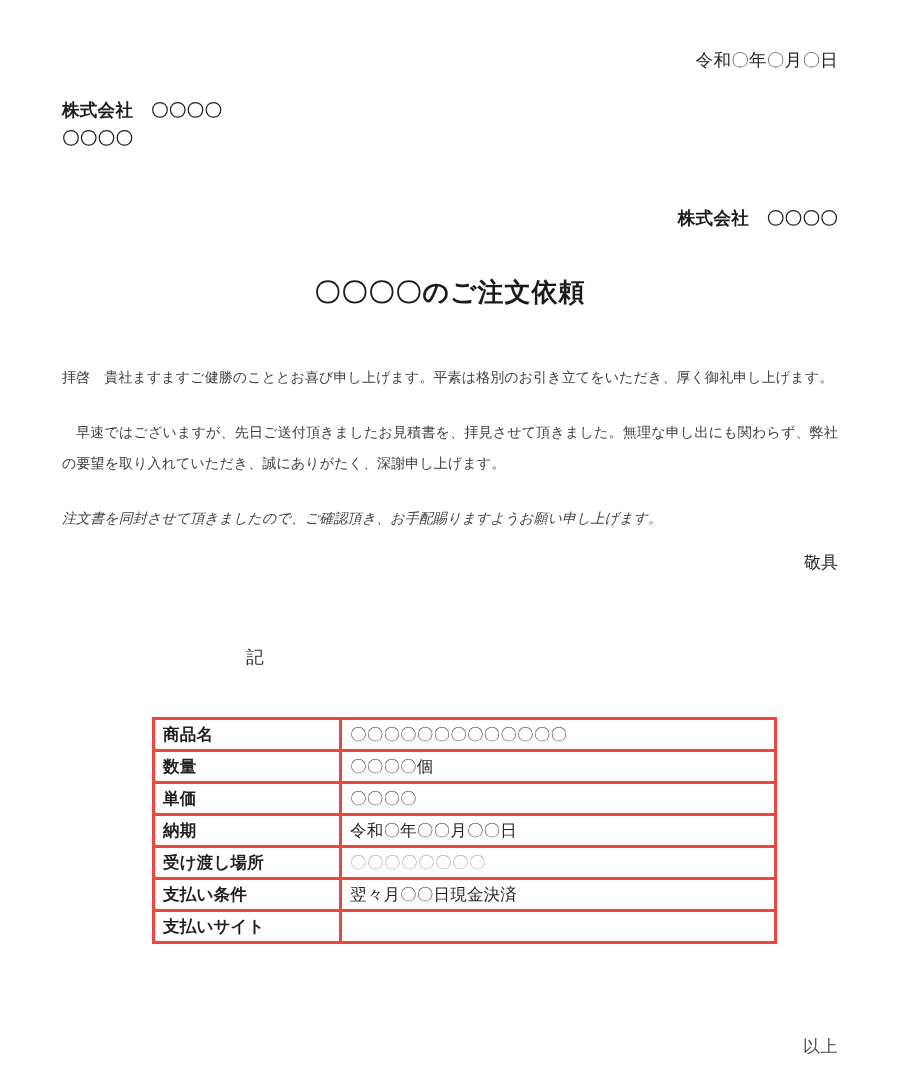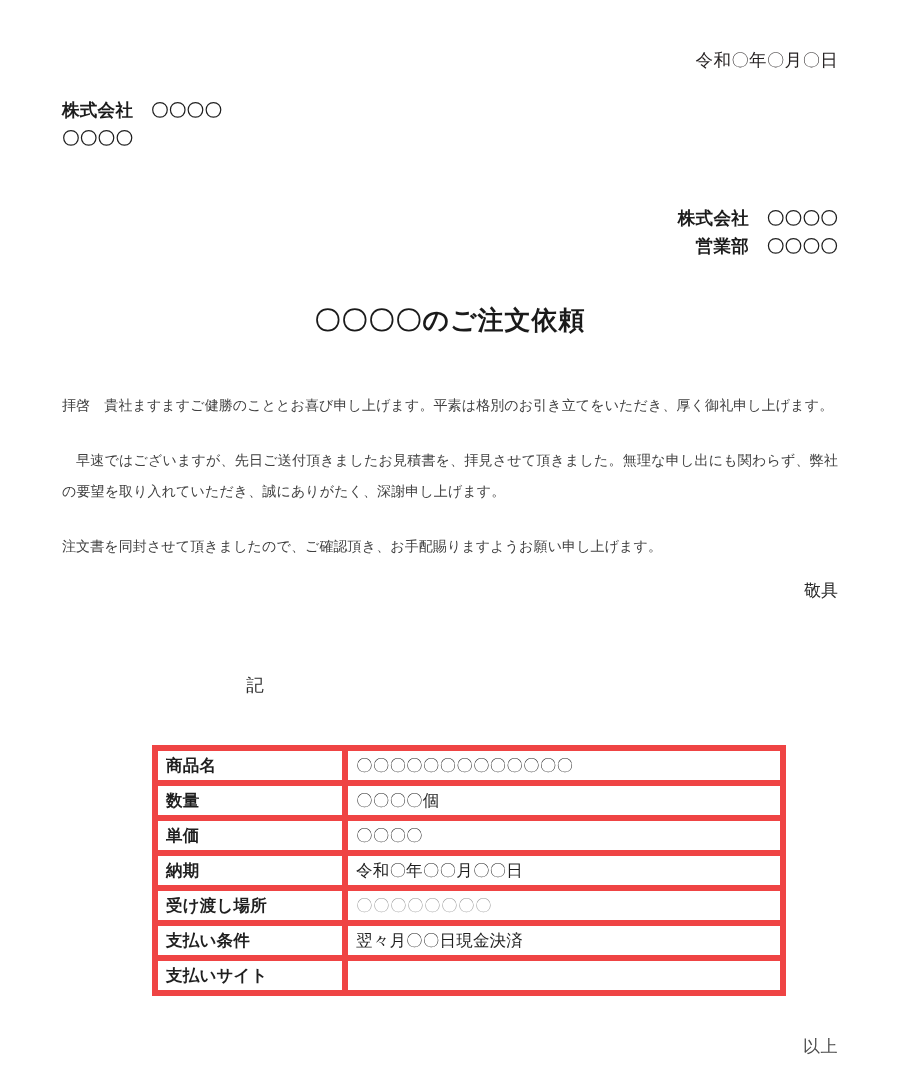--- a/index.html
+++ b/index.html
@@ -78,21 +78,21 @@
   .para {
     font-size: 14px;
     line-height: 31px;
     letter-spacing: 0.1px;
     color: #404040;
     text-align: justify;
   }
   .para.p1 { margin-top: 52px; }
   .para.p2 { margin-top: 24px; text-indent: 1em; }
   .para.p3 { margin-top: 24px; text-indent: 1em; }
-  .para.p4 { margin-top: 24px; }
+  .para.p4 { margin-top: 24px; font-style: italic; }
 
   .closing {
     margin-top: 0;
     text-align: right;
     font-size: 17px;
     line-height: 29px;
     color: #2b2b2b;
   }
 
   
@@ -110,21 +110,21 @@
     margin-top: 46px;
     padding-left: 90px;
     padding-right: 96px;
   }
   table.detail-table {
     width: 590px;
     border-collapse: collapse;
     table-layout: fixed;
   }
   table.detail-table td {
-    border: 6px solid #ef4444;
+    border: 3px solid #ef4444;
     height: 25px;
     padding: 1px 6px 3px 8px;
     font-size: 16.5px;
     line-height: 22px;
     letter-spacing: 0.2px;
     color: #1f1f1f;
     vertical-align: middle;
     overflow: hidden;
     white-space: nowrap;
   }
@@ -162,21 +162,20 @@
 
     <div class="date-line">令和〇年〇月〇日</div>
 
     <div class="recipient">
       <div>株式会社　〇〇〇〇</div>
       <div>〇〇〇〇</div>
     </div>
 
     <div class="sender">
       <div>株式会社　〇〇〇〇</div>
-      <div>営業部　〇〇〇〇</div>
     </div>
 
     <h1 class="doc-title">〇〇〇〇のご注文依頼</h1>
 
     <p class="para p1">拝啓　貴社ますますご健勝のこととお喜び申し上げます。平素は格別のお引き立てをいただき、厚く御礼申し上げます。</p>
 
     <p class="para p2">早速ではございますが、先日ご送付頂きましたお見積書を、拝見させて頂きました。無理な申し出にも関わらず、弊社の要望を取り入れていただき、誠にありがたく、深謝申し上げます。</p>
 
 
     <p class="para p4">注文書を同封させて頂きましたので、ご確認頂き、お手配賜りますようお願い申し上げます。</p>

